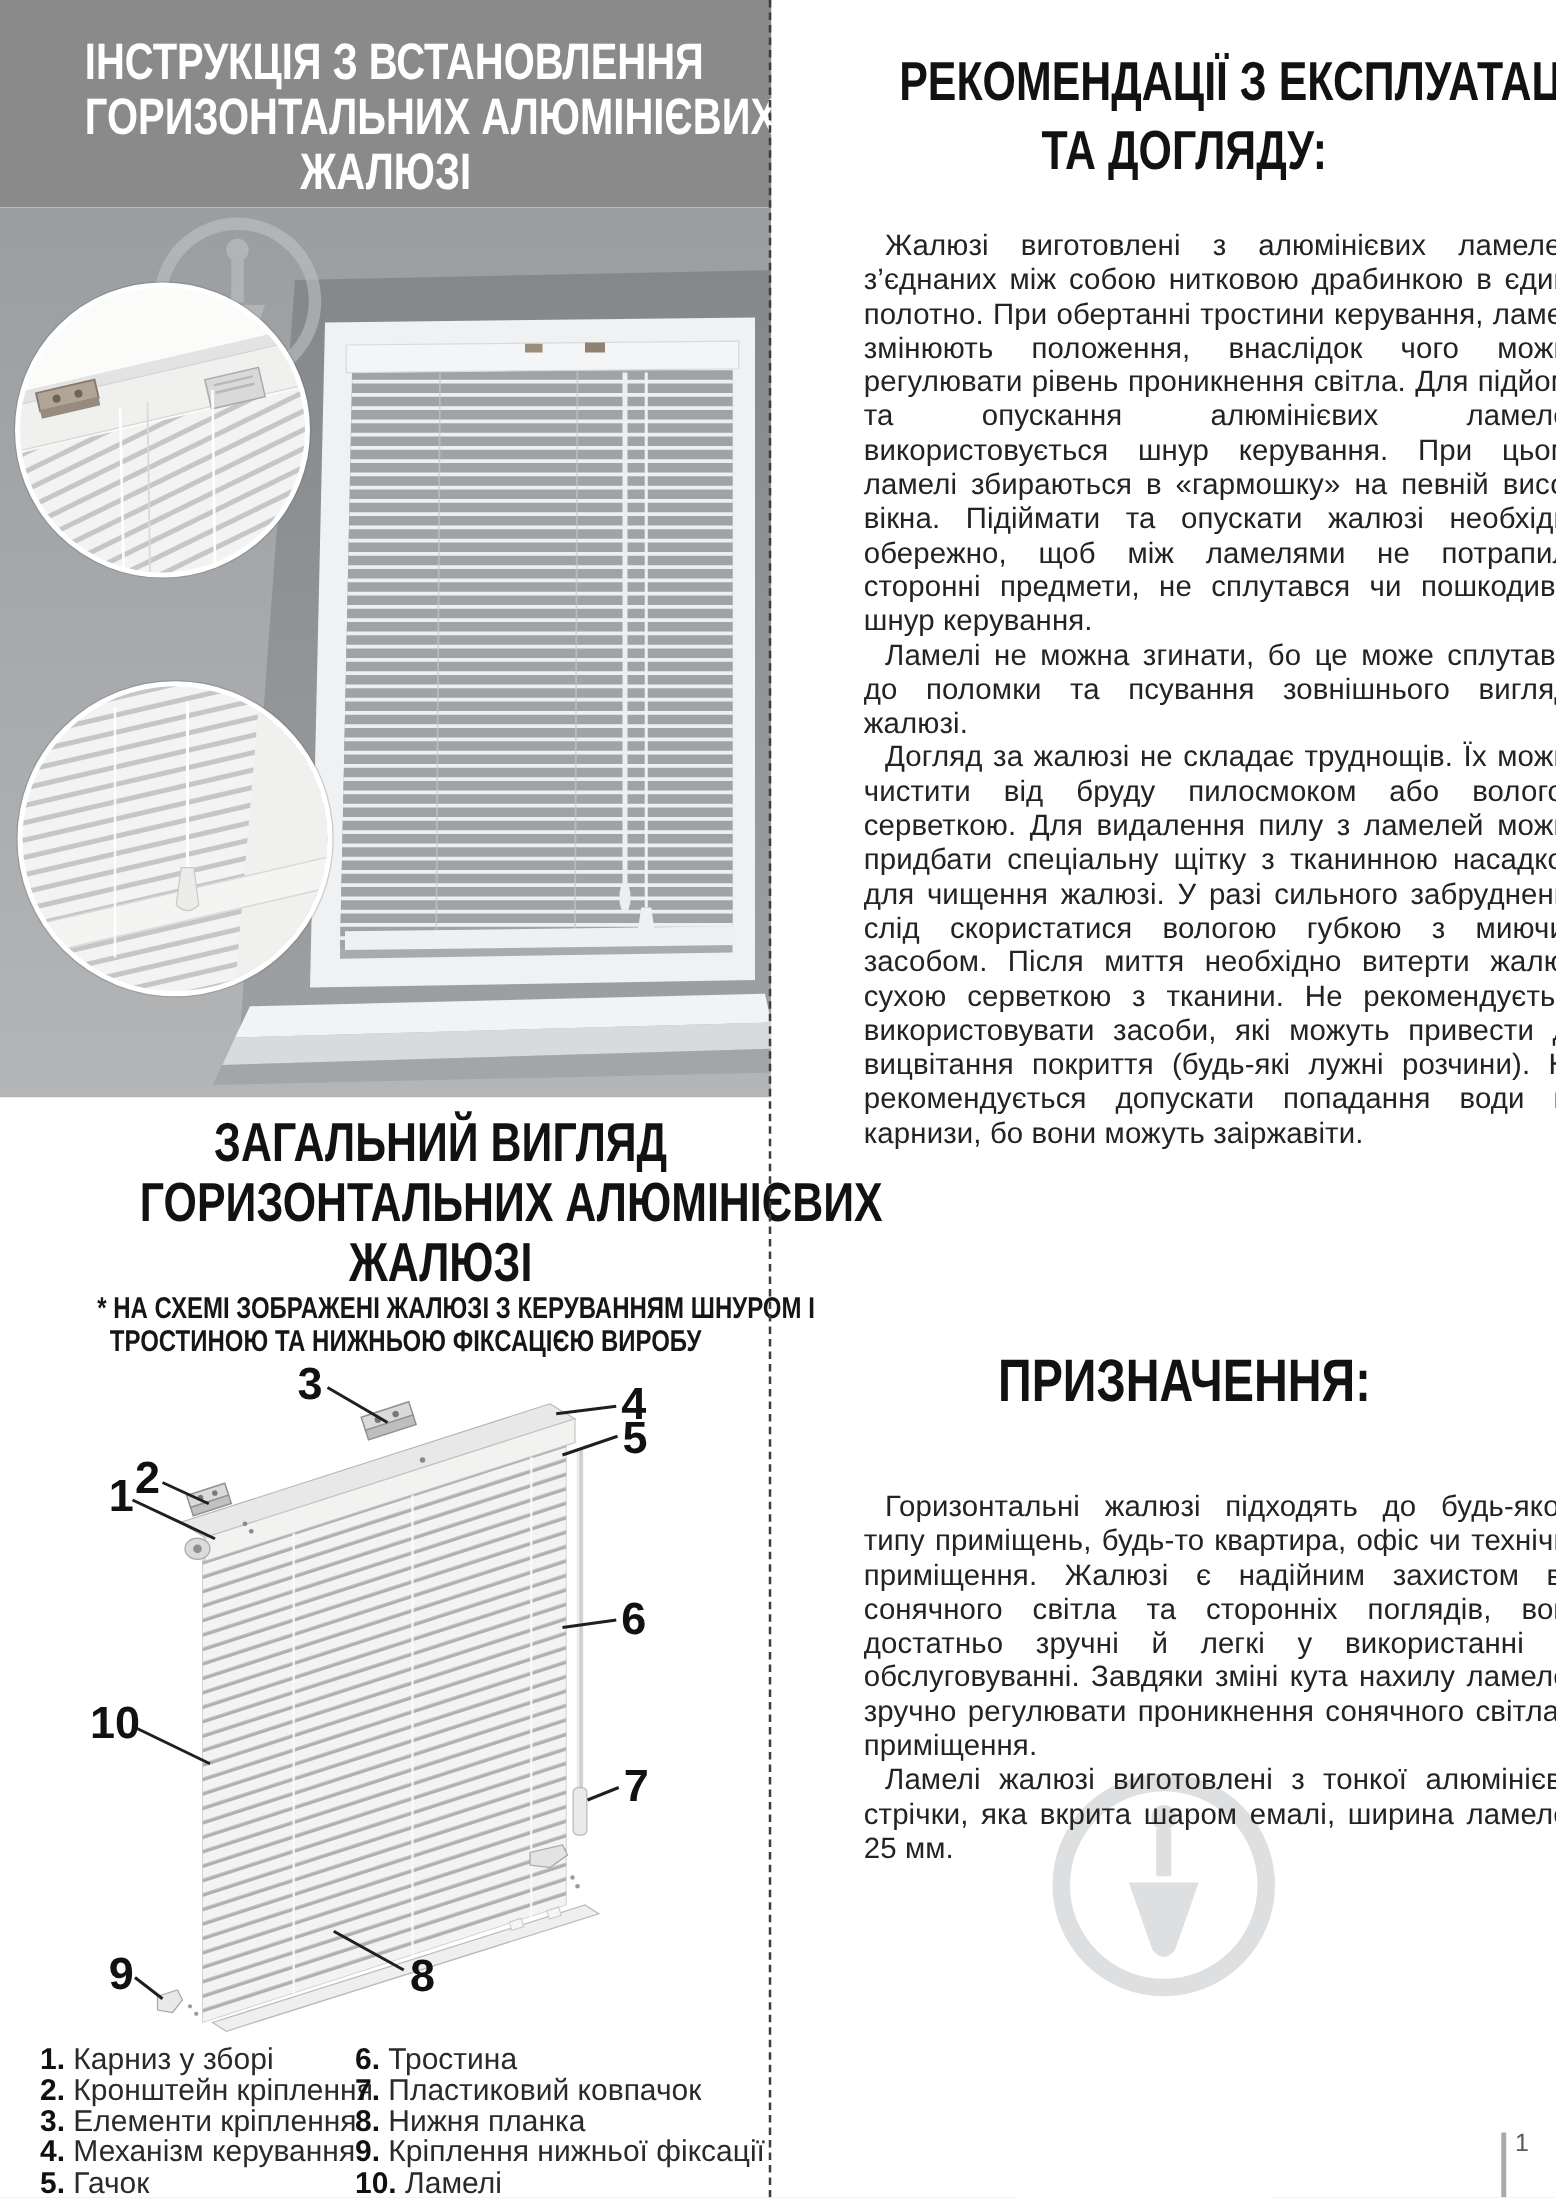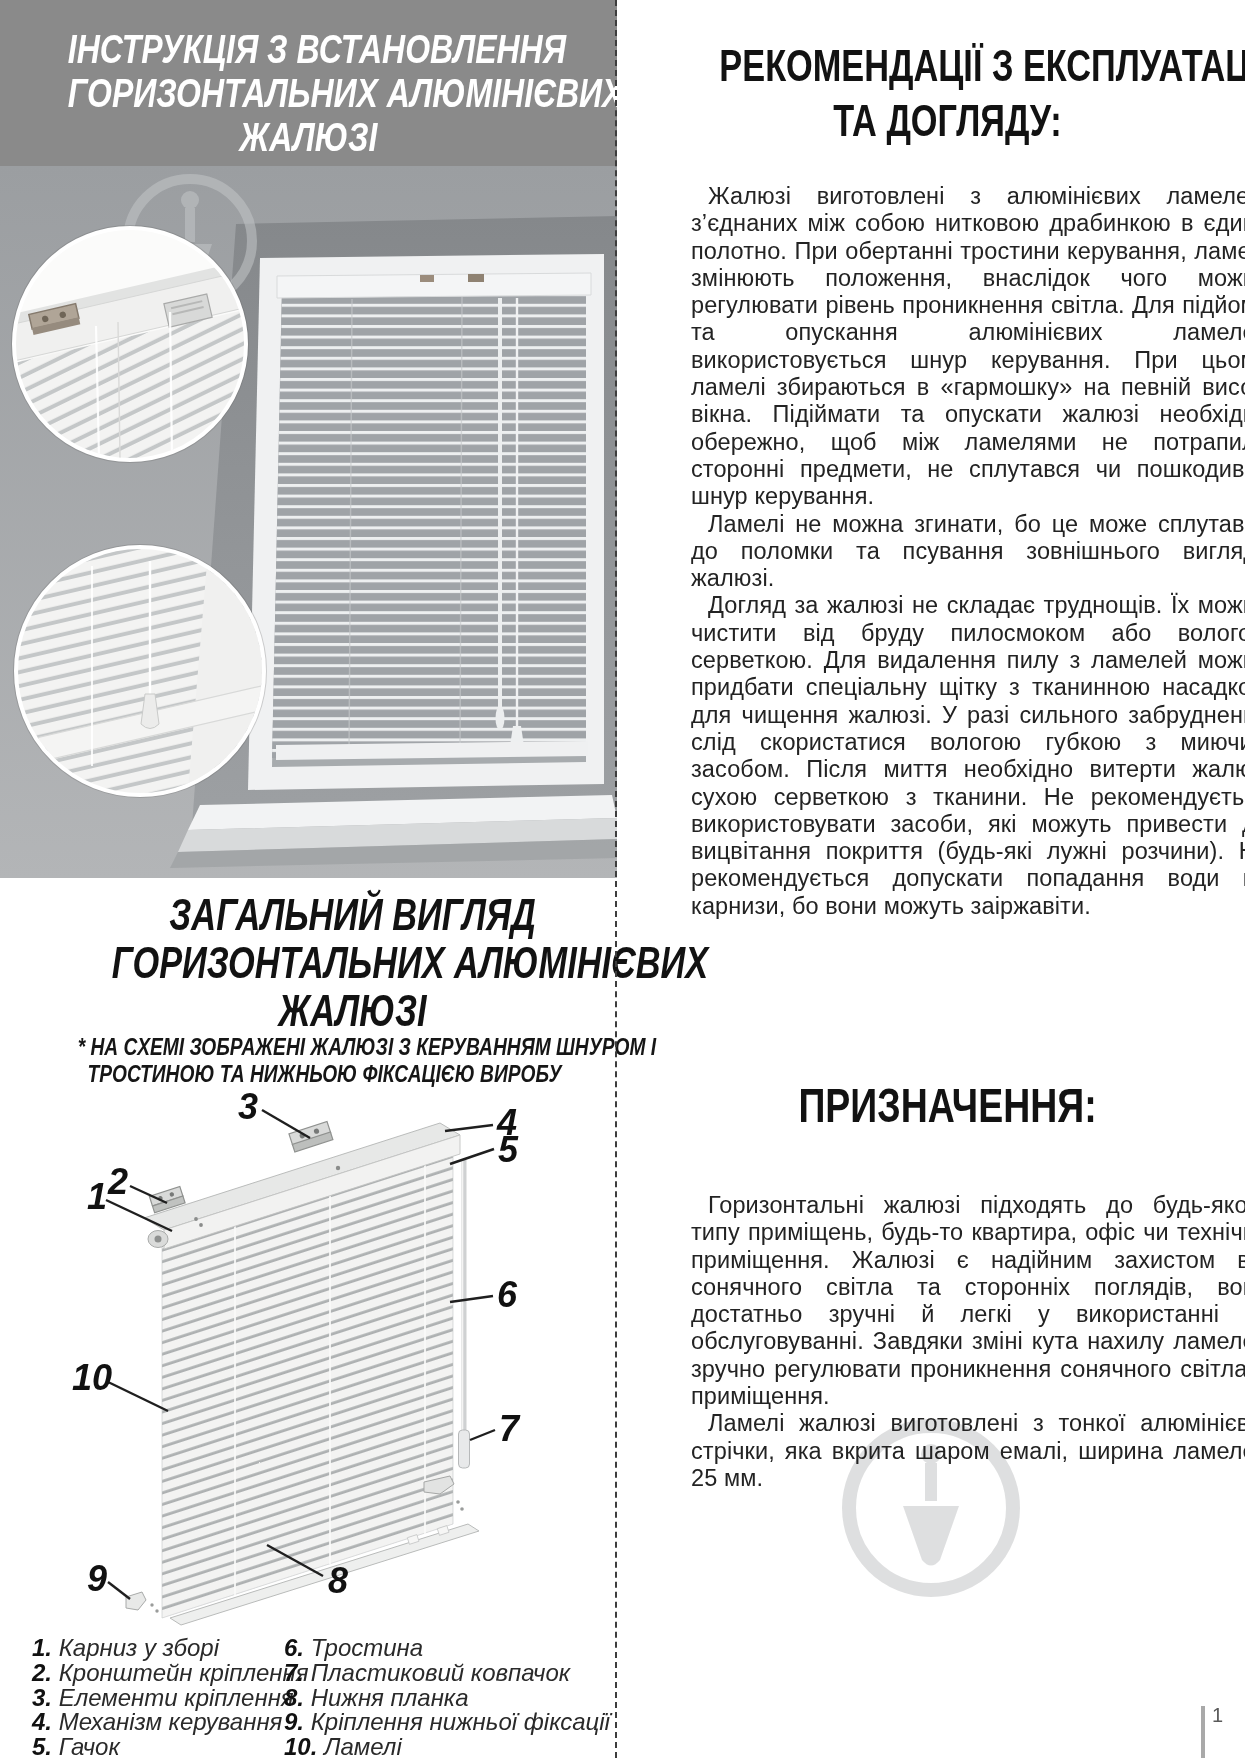--- a/index.html
+++ b/index.html
@@ -1,19 +1,19 @@
 <!DOCTYPE html>
 <html><head>
 <meta charset="utf-8">
 <style>
   html,body{margin:0;padding:0;background:#e9e9e9;}
   .page{position:relative;width:1245px;height:1758px;background:#ffffff;overflow:hidden;
         font-family:"Liberation Sans", sans-serif;color:#1d1d1d;}
   
-  .left-col{position:absolute;left:0;top:0;width:617px;height:1400px;font-style:italic;}
+  .left-col{position:absolute;left:0;top:0;width:617px;height:1400px;}
   .header-block{position:absolute;left:0;top:0;width:617px;height:166px;background:#8a8a8a;
                 padding-top:27px;box-sizing:border-box;}
   .hdr-line{display:block;width:100%;text-align:center;color:#ffffff;font-weight:700;
             font-size:41px;line-height:44px;white-space:nowrap;
             transform:scaleX(0.78);transform-origin:50% 50%;}
   .photo-wrap{position:absolute;left:0;top:166px;width:617px;height:712px;}
   .ov-heading{position:absolute;left:0;top:891px;width:617px;margin-left:44px;}
   .ov-line{display:block;width:100%;text-align:center;font-weight:700;font-size:44px;line-height:48px;
            color:#121212;white-space:nowrap;transform:scaleX(0.78);transform-origin:50% 50%;}
   .ov-note{position:absolute;left:16px;top:1033px;width:617px;}

